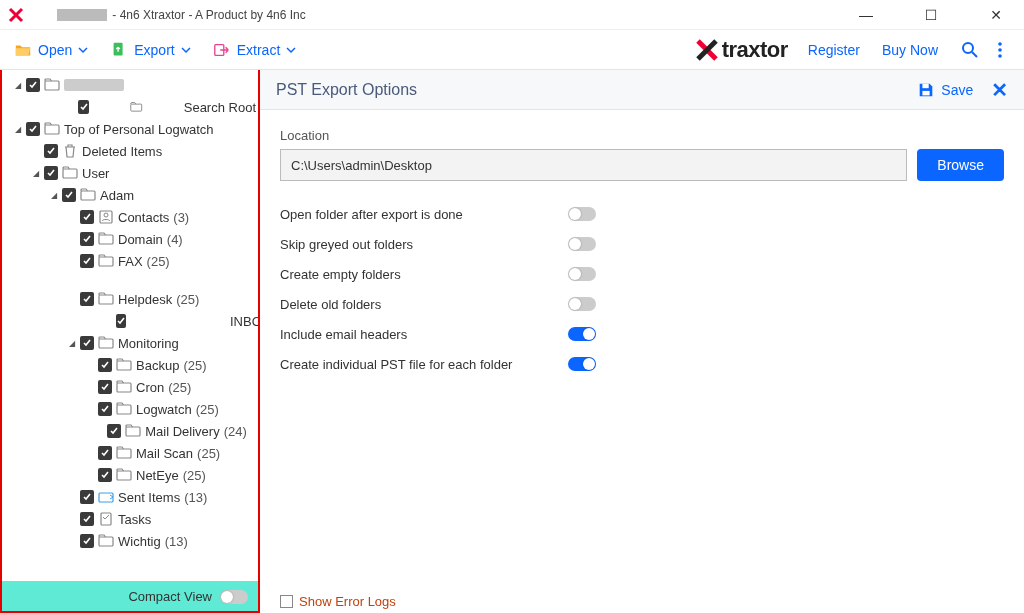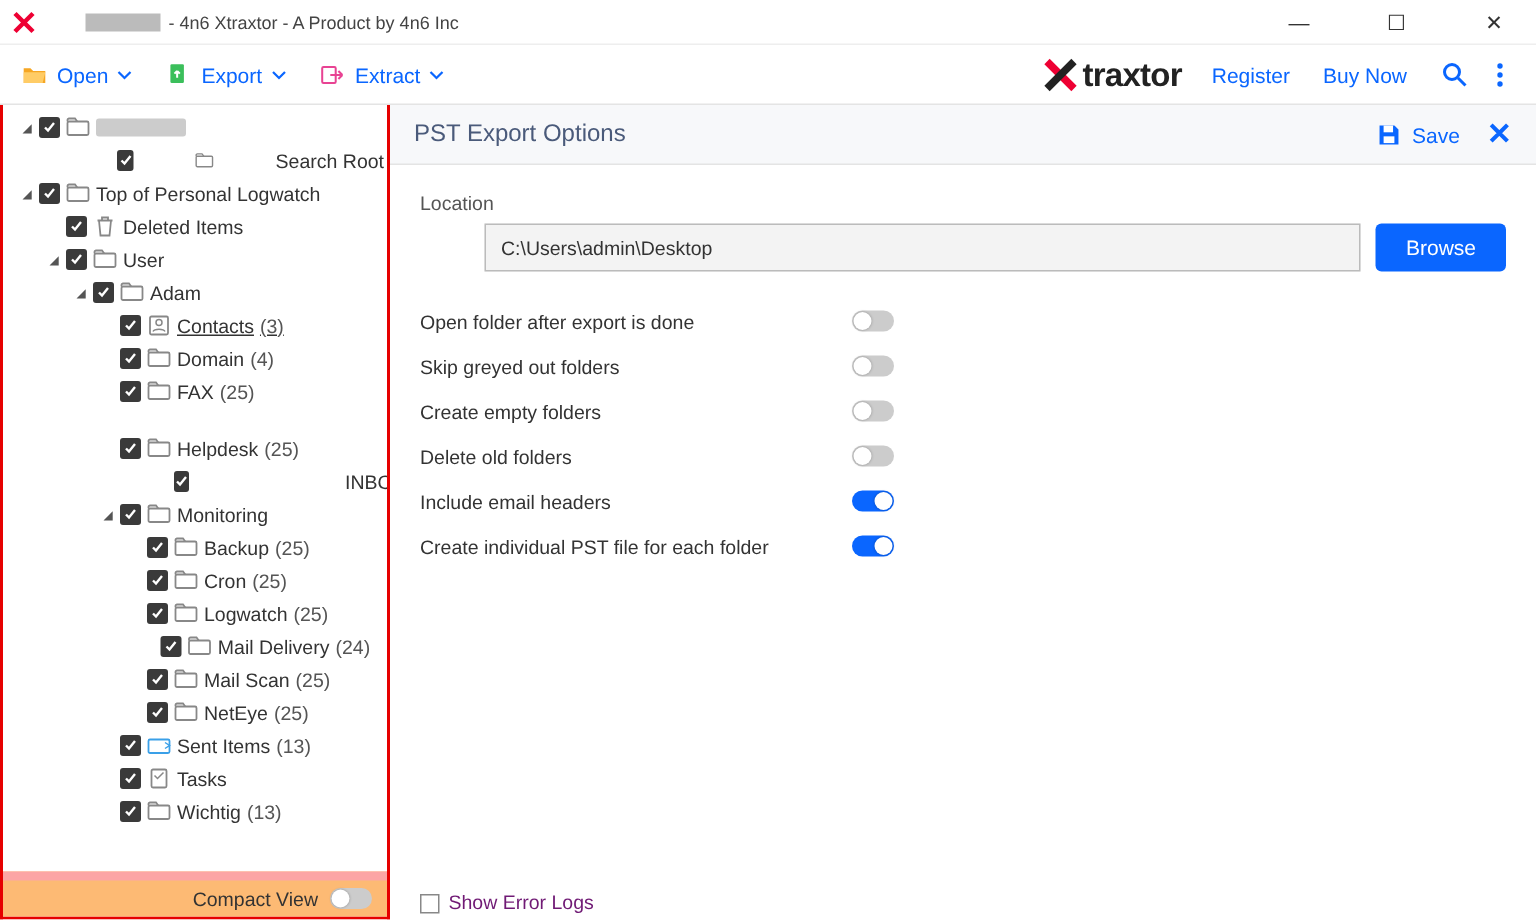--- a/index.html
+++ b/index.html
@@ -27,43 +27,43 @@
   .tree { flex:1; overflow: hidden; padding: 4px 2px; }
   .tree .node { display: flex; align-items: center; height: 22px; white-space: nowrap; }
   .tree .exp { width: 12px; text-align: center; color: #555; font-size: 10px; margin-right: 2px; }
   .tree .cb { width: 14px; height: 14px; background: #3a3a3a; border-radius: 2px; display:flex; align-items:center; justify-content:center; margin-right: 4px; }
   .tree .cb svg { width: 10px; height: 10px; }
   .tree .fico { width: 16px; height: 16px; display:flex; align-items:center; justify-content:center; margin-right: 4px; }
   .tree .lbl { color: #333; }
   .tree .cnt { color: #555; margin-left: 4px; }
   .tree .redact { display:inline-block; width:60px; height:12px; background:#ccc; border-radius:2px; vertical-align:middle;}
 
-  .compactbar { height: 30px; display:flex; align-items:center; justify-content:flex-end; padding: 0 10px; border-top:6px solid #fca5a5; background:#fdba74; }
+  .compactbar { height: 30px; display:flex; align-items:center; justify-content:flex-end; padding: 0 10px; border-top:1px solid #fca5a5; background:#5eead4; }
   .toggle { width: 28px; height: 14px; border-radius: 8px; background:#ccc; position:relative; margin-left:8px; }
   .toggle::after { content:""; position:absolute; width:12px; height:12px; background:#fff; border-radius:50%; top:1px; left:1px; box-shadow:0 0 2px rgba(0,0,0,.3); }
   .toggle.on { background:#0a66ff; }
   .toggle.on::after { left:15px; }
 
   
   .panel { flex:1; display:flex; flex-direction:column; }
   .panel-header { height: 40px; display:flex; align-items:center; padding: 0 16px; border-bottom:1px solid #e4e4e4; background:#f7f8fa; }
   .panel-header .ph-title { font-size: 16px; color: #4a5a7a; font-weight:500; flex:1; }
   .panel-header .save { display:flex; align-items:center; gap:6px; color:#0a66ff; font-size:14px; margin-right:18px; }
   .panel-header .close { color:#0a66ff; font-size:20px; font-weight:bold; }
 
   .panel-body { padding: 18px 20px; flex:1; overflow:hidden; position:relative; }
   .field-label { font-size: 13px; color:#555; margin-bottom:6px; }
-  .loc-row { display:flex; gap:10px; margin-bottom:18px;margin-left:43px; }
+  .loc-row { display:flex; gap:10px; margin-bottom:18px; }
   .loc-input { flex:1; height:32px; border:1px solid #bbb; background:#f3f3f3; padding:0 10px; font-size:13px; color:#333; }
   .browse { background:#0a66ff; color:#fff; border:none; height:32px; padding:0 20px; border-radius:4px; font-size:14px; cursor:pointer; }
 
   .opt-row { display:flex; align-items:center; height: 30px; }
   .opt-row .opt-label { width: 280px; font-size:13px; color:#333; }
 
-  .footer-opt { display:flex; align-items:flex-end; position:absolute; bottom:4px; left:20px; color:#701a75; }
+  .footer-opt { display:flex; align-items:center; position:absolute; bottom:4px; left:20px; color:#c2410c; }
   .footer-opt .cb2 { width:13px; height:13px; border:1px solid #888; margin-right:6px; }
 
   .redact-title { display:inline-block; width:50px; height:12px; background:#bbb; margin: 0 2px; vertical-align:middle; }
 </style>
 </head>
 <body>
 
 <div class="titlebar">
   <span class="app-icon">
     <svg viewBox="0 0 16 16">
@@ -229,21 +229,21 @@
             </svg>
           </span>
           <span class="fico">
             <svg viewBox="0 0 16 16">
               <rect x="1" y="4" width="14" height="9" rx="1" fill="none" stroke="#888" stroke-width="1.2"></rect>
               <path d="M1 4V3a1 1 0 011-1h4l1.5 2" fill="none" stroke="#888" stroke-width="1.2"></path>
             </svg>
           </span>
           <span class="lbl">Adam</span>
         </div>
-        <div class="node" style="padding-left: 62px; text-decoration: underline;">
+        <div class="node" style="padding-left: 62px;">
           <span class="exp"></span>
           <span class="cb">
             <svg viewBox="0 0 10 10">
               <path d="M2 5l2 2 4-5" stroke="#fff" stroke-width="1.6" fill="none"></path>
             </svg>
           </span>
           <span class="fico">
             <svg viewBox="0 0 16 16">
               <rect x="2" y="2" width="12" height="12" rx="1" fill="none" stroke="#888" stroke-width="1.2"></rect>
               <circle cx="8" cy="6" r="2" fill="none" stroke="#888"></circle>

